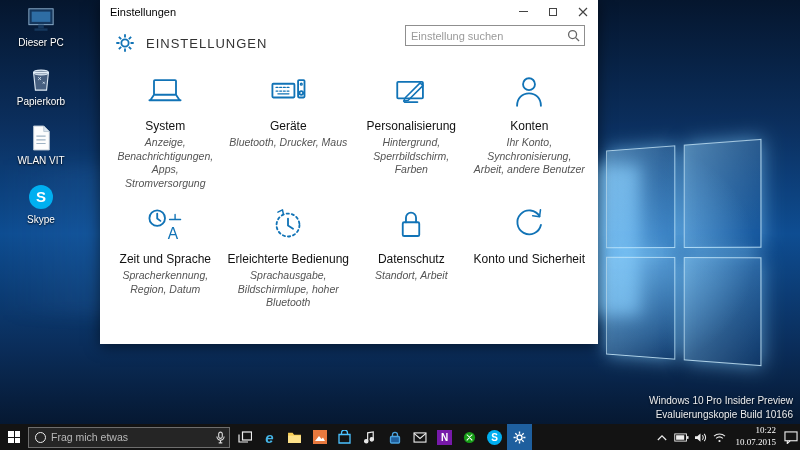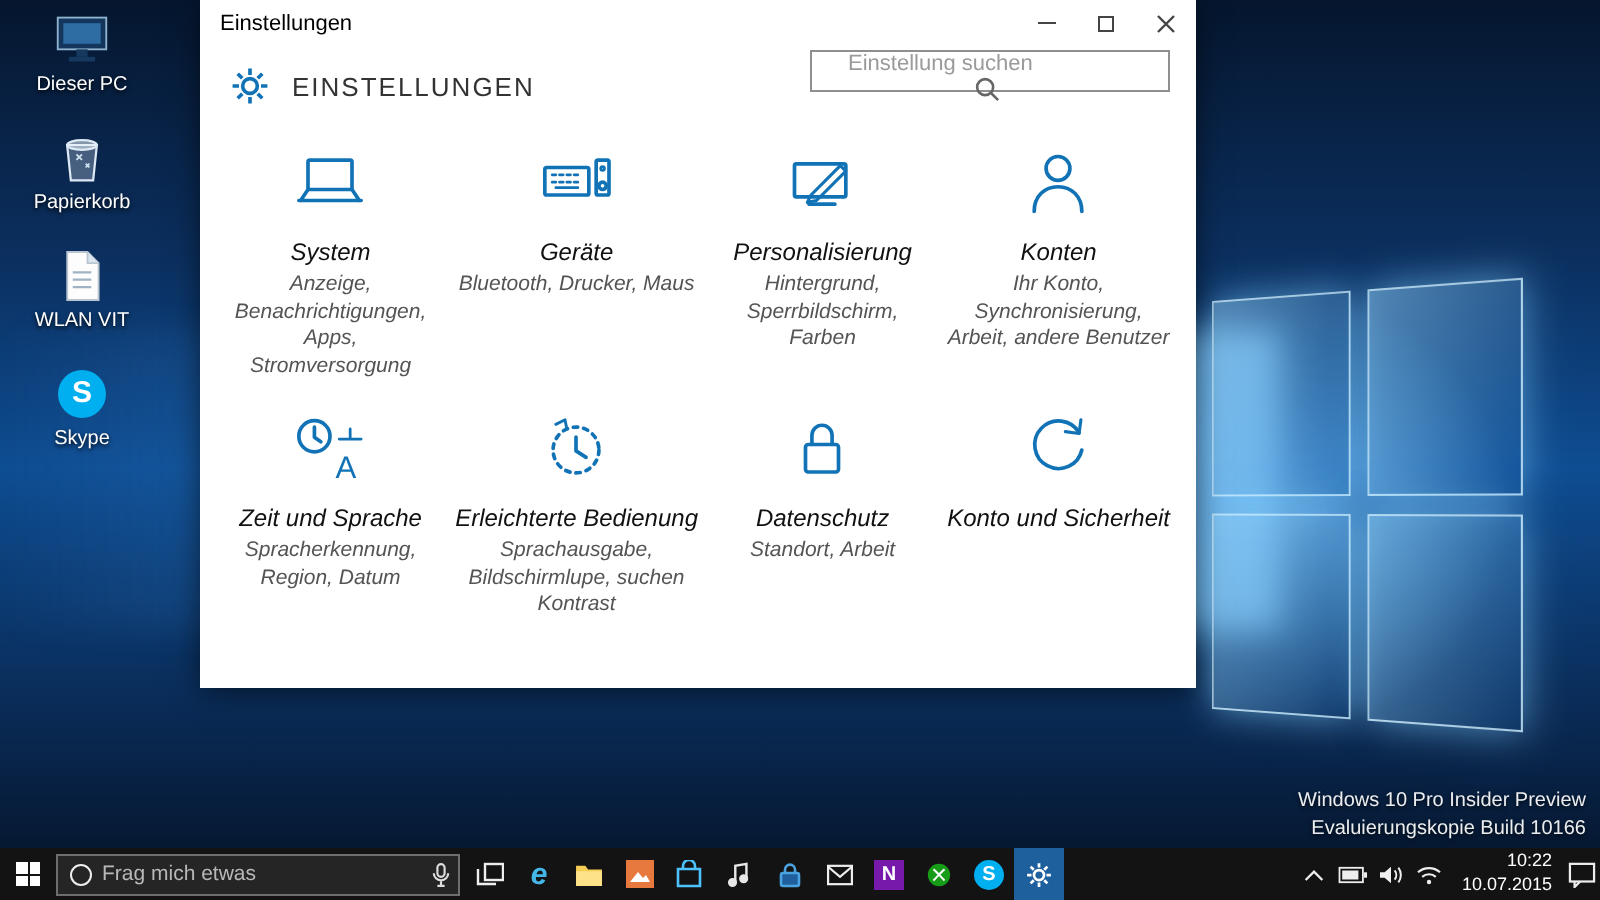--- a/index.html
+++ b/index.html
@@ -31,30 +31,30 @@
   .settings-window { position:absolute; left:100px; top:0; width:498px; height:344px;
                      background:#fff; box-shadow:0 2px 14px rgba(0,0,0,0.55); overflow:hidden; }
   .titlebar { height:23px; display:flex; align-items:center; background:#fff; }
   .tb-title { flex:1; font-size:11px; color:#000; padding-left:10px; }
   .winctl { width:30px; height:23px; display:flex; align-items:center; justify-content:center; }
   .min-glyph { width:9px; height:1px; background:#444; }
   .max-glyph { width:8px; height:8px; border:1px solid #444; }
   .app-header { display:flex; align-items:center; padding:9px 14px 0; }
   .header-title { font-size:13px; letter-spacing:1px; color:#333; margin-left:10px; }
   .search-box { position:absolute; top:25px; right:13px; width:180px; height:21px;
-                border:1px solid #8f8f8f; display:flex; align-items:center; background:#fff;flex-direction:column; }
+                border:1px solid #8f8f8f; display:flex; align-items:center; background:#fff; }
   .search-box input { flex:1; min-width:0; border:none; outline:none; font-size:11px; padding:0 5px;
                       color:#333; font-family:inherit; }
   .search-box input::placeholder { color:#9a9a9a; }
   .search-box .mag { padding-right:4px; display:flex; }
 
   .cat-grid { display:grid; grid-template-columns:repeat(4,1fr); grid-auto-rows:133px; padding:16px 8px 0; }
   .cat { text-align:center; padding:0 5px; }
   .cat svg { display:block; margin:0 auto 5px; }
-  .cat-title { font-size:12px; color:#111; white-space:nowrap;font-style:italic; }
+  .cat-title { font-size:12px; color:#111; white-space:nowrap; }
   .cat-sub { font-size:10.5px; color:#545454; line-height:1.3; margin-top:3px;font-style:italic; }
 
   
   .watermark { position:absolute; right:7px; bottom:29px; text-align:right;
                color:rgba(255,255,255,0.92); font-size:10px; line-height:1.35;
                text-shadow:0 1px 2px rgba(0,0,0,0.7); }
 
   
   .taskbar { position:absolute; left:0; bottom:0; width:800px; height:26px;
              background:#131313; display:flex; align-items:center; }
@@ -68,21 +68,21 @@
                   margin:0 5px 0 2px; flex:none; }
   .tb-search input { flex:1; min-width:0; background:transparent; border:none; outline:none;
                      color:#ccc; font-size:10.5px; font-family:inherit; }
   .tb-search input::placeholder { color:#b8b8b8; }
   .tb-apps { display:flex; align-items:center; height:100%; margin-left:2px; }
   .tb-icon { width:25px; height:26px; display:flex; align-items:center; justify-content:center; }
   .tb-icon.active { background:#1e5f9e; }
   .edge-e { color:#45b6e8; font-size:15px; font-weight:bold; font-style:italic; }
   .tile { width:15px; height:15px; display:flex; align-items:center; justify-content:center;
           color:#fff; font-size:10px; font-weight:bold; }
-  .tb-right { margin-left:auto; display:flex; align-items:center; height:100%; }
+  .tb-right { margin-left:auto; display:flex; align-items:center; height:100%;font-family:Liberation Serif, serif; }
   .tray-icon { width:19px; height:26px; display:flex; align-items:center; justify-content:center; }
   .clock { text-align:right; color:#fff; font-size:9px; line-height:1.3; padding:0 5px 0 7px; }
 </style>
 </head>
 <body>
 
 <div class="beam"></div>
 <div class="logo-glow"></div>
 <div class="win-logo">
   <div class="pane"></div>
@@ -219,21 +219,21 @@
       <div class="cat-sub">Spracherkennung, Region, Datum</div>
     </div>
 
     <div class="cat">
       <svg width="44" height="44" viewBox="0 0 48 48" fill="none" stroke="#1173b6" stroke-width="2" stroke-linecap="round" stroke-linejoin="round">
         <circle cx="24" cy="24" r="12.5" stroke-dasharray="2.5 3.2"></circle>
         <path d="M24 17v7.5l5.5 3.5"></path>
         <path d="M13 10l5-2.5 1 5" stroke-width="1.6"></path>
       </svg>
       <div class="cat-title">Erleichterte Bedienung</div>
-      <div class="cat-sub">Sprachausgabe, Bildschirmlupe, suchen Kontrast</div>
+      <div class="cat-sub">Sprachausgabe, Bildschirmlupe, hoher Bluetooth</div>
     </div>
 
     <div class="cat">
       <svg width="44" height="44" viewBox="0 0 48 48" fill="none" stroke="#1173b6" stroke-width="2" stroke-linecap="round" stroke-linejoin="round">
         <rect x="15" y="21" width="18" height="15" rx="1.5"></rect>
         <path d="M18.5 21v-5a5.5 5.5 0 0 1 11 0v5"></path>
       </svg>
       <div class="cat-title">Datenschutz</div>
       <div class="cat-sub">Standort, Arbeit</div>
     </div>

